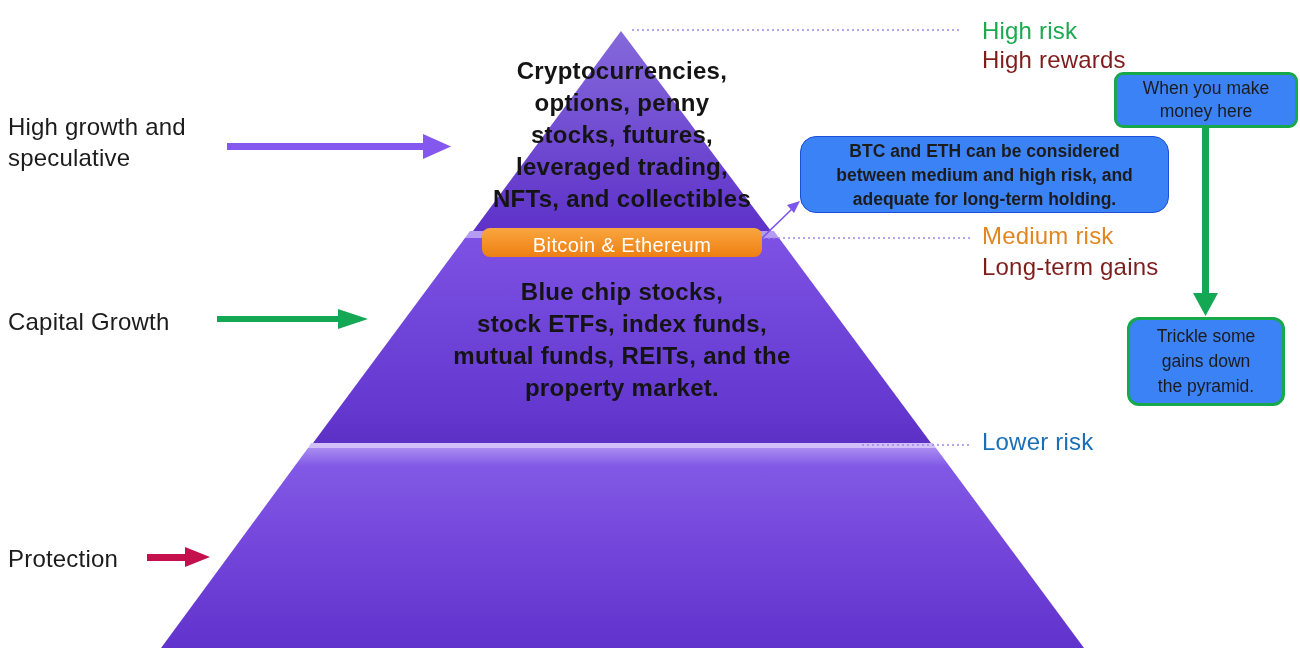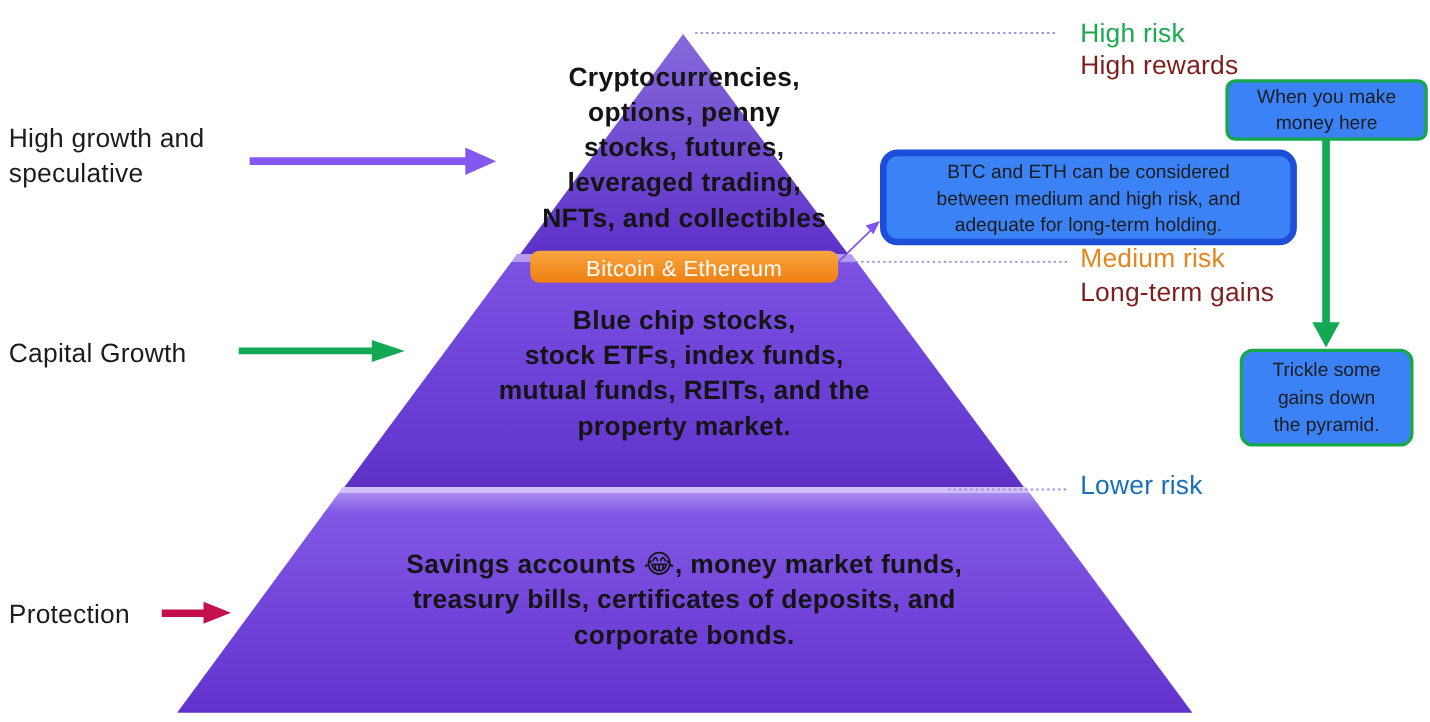--- a/index.html
+++ b/index.html
@@ -21,22 +21,22 @@
     position:absolute;left:482px;top:229px;width:280px;height:32px;
     display:flex;align-items:center;justify-content:center;
     font-size:20px;color:#ffffff;letter-spacing:.4px;
   }
   .callout{
     position:absolute;background:#3b82f6;display:flex;align-items:center;justify-content:center;
     text-align:center;white-space:pre-line;
   }
   .callout.orange{
     left:800px;top:136px;width:367px;height:75px;
-    border:6px solid #1d4ed8;border-radius:16px;
-    font-size:17.5px;line-height:24px;color:#1c1c1c;
+    border:1px solid #1d4ed8;border-radius:16px;
+    font-size:17.5px;line-height:24px;color:#1c1c1c;font-weight:bold;
   }
   .callout.green1{
     left:1114px;top:72px;width:178px;height:50px;
     border:3px solid #17a84c;border-radius:9px;
     font-size:17.5px;line-height:23px;color:#1c1c1c;
   }
   .callout.green2{
     left:1127px;top:317px;width:152px;height:83px;
     border:3px solid #17a84c;border-radius:12px;
     font-size:17.5px;line-height:25px;color:#1c1c1c;
@@ -98,23 +98,20 @@
 leveraged trading,
 NFTs, and collectibles</div>
 
   <div class="band-text">Bitcoin &amp; Ethereum</div>
 
   <div class="txt tier-text center" style="left:412px;top:276px;width:420px;">Blue chip stocks,
 stock ETFs, index funds,
 mutual funds, REITs, and the
 property market.</div>
 
-  <div class="txt tier-text center" style="left:312px;top:498px;width:620px;">Savings accounts 😂, money market funds,
-treasury bills, certificates of deposits, and
-corporate bonds.</div>
 
   <div class="txt side-label" style="left:8px;top:111px;">High growth and
 speculative</div>
   <div class="txt side-label" style="left:8px;top:306px;">Capital Growth</div>
   <div class="txt side-label" style="left:8px;top:543px;">Protection</div>
 
   <div class="txt risk risk-high" style="left:982px;top:16px;">High risk</div>
   <div class="txt reward" style="left:982px;top:45px;">High rewards</div>
 
   <div class="txt risk risk-medium" style="left:982px;top:221px;">Medium risk</div>

